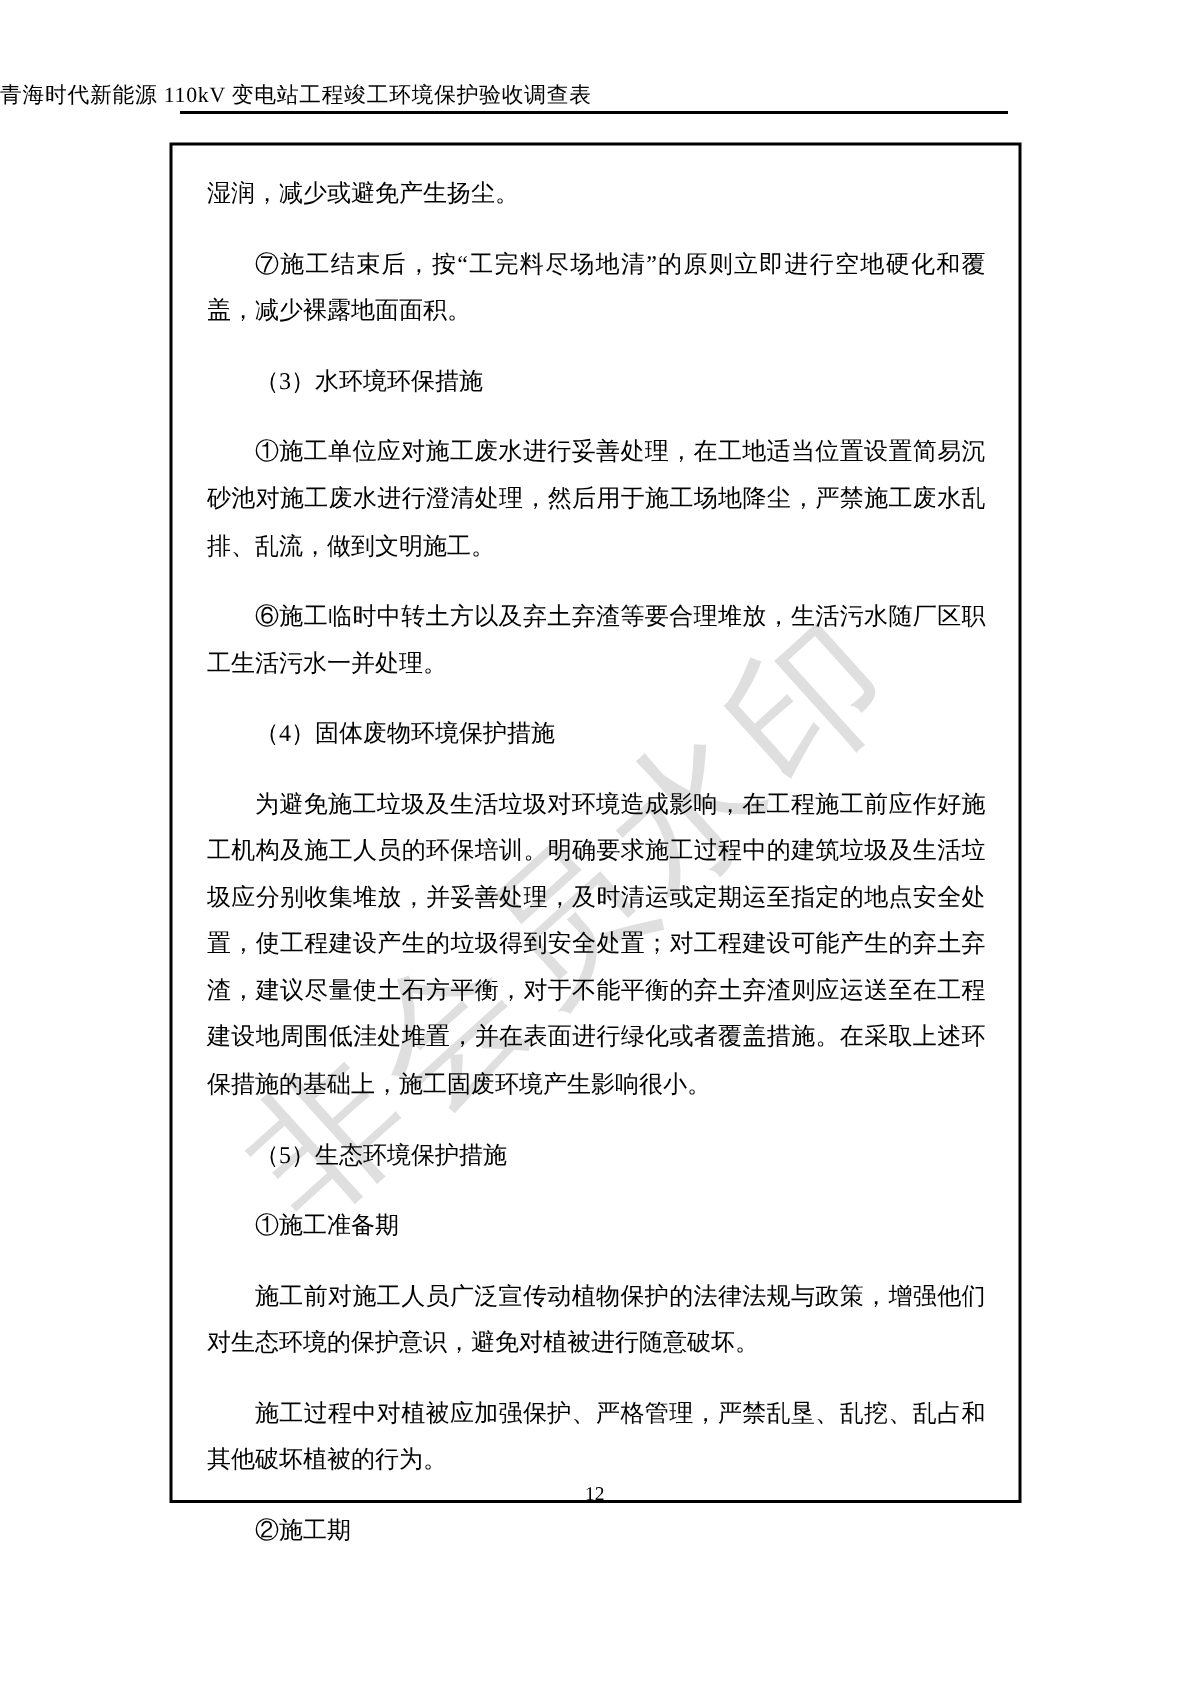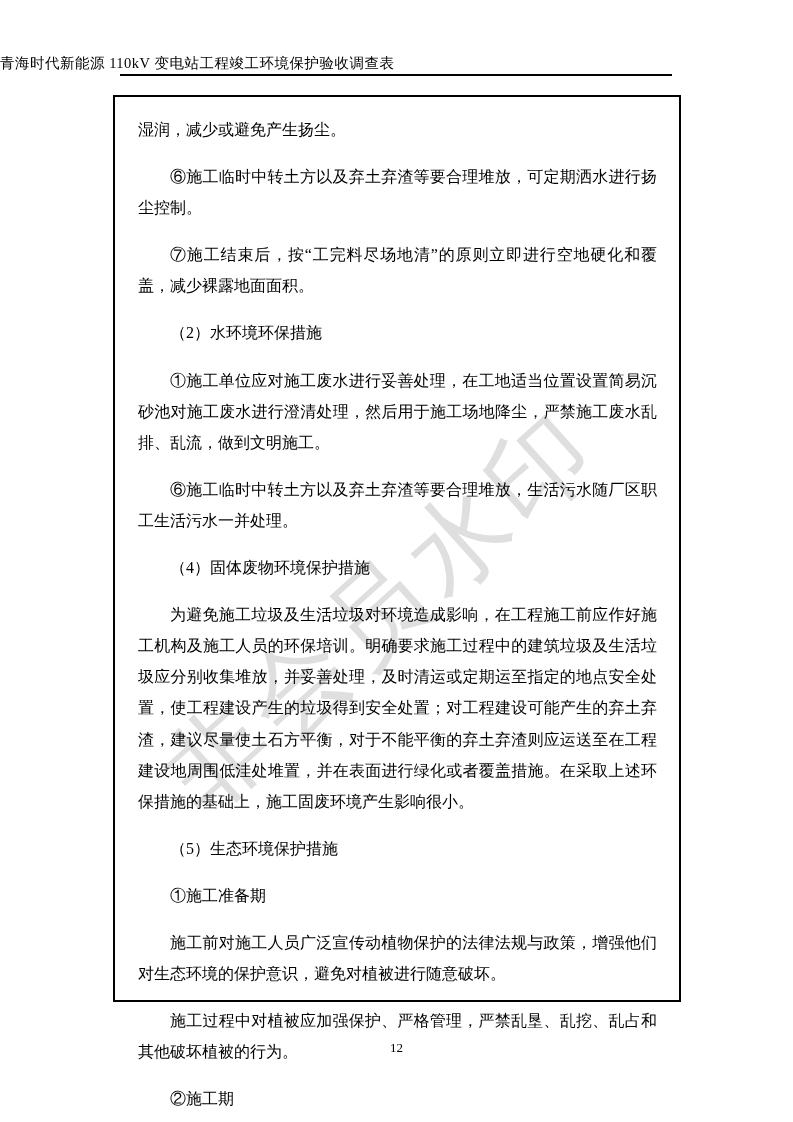--- a/index.html
+++ b/index.html
@@ -64,44 +64,43 @@
     font-size: 16px;
     line-height: 31.1px;
     text-align: justify;
     color: #000000;
   }
   .para.indent {
     text-indent: 2em;
   }
   .page-number {
     position: absolute;
-    top: 1040px;
+    top: 988px;
     left: 0;
     width: 100%;
     text-align: center;
     font-size: 13px;
     z-index: 2;
   }
 </style>
 </head>
 <body>
 
 <div class="page">
 
   <div class="watermark">非会员水印</div>
 
   <div class="doc-title">青海时代新能源 110kV 变电站工程竣工环境保护验收调查表</div>
 
   <div class="header-rule"></div>
 
   <div class="content-box">
     <p class="para">湿润，减少或避免产生扬尘。</p>
-    <p class="para indent">⑥施工临时中转土方以及弃土弃渣等要合理堆放，可定期洒水进行扬尘控制。</p>
     <p class="para indent">⑦施工结束后，按“工完料尽场地清”的原则立即进行空地硬化和覆盖，减少裸露地面面积。</p>
-    <p class="para indent">（2）水环境环保措施</p>
+    <p class="para indent">（3）水环境环保措施</p>
     <p class="para indent">①施工单位应对施工废水进行妥善处理，在工地适当位置设置简易沉砂池对施工废水进行澄清处理，然后用于施工场地降尘，严禁施工废水乱排、乱流，做到文明施工。</p>
     <p class="para indent">⑥施工临时中转土方以及弃土弃渣等要合理堆放，生活污水随厂区职工生活污水一并处理。</p>
     <p class="para indent">（4）固体废物环境保护措施</p>
     <p class="para indent">为避免施工垃圾及生活垃圾对环境造成影响，在工程施工前应作好施工机构及施工人员的环保培训。明确要求施工过程中的建筑垃圾及生活垃圾应分别收集堆放，并妥善处理，及时清运或定期运至指定的地点安全处置，使工程建设产生的垃圾得到安全处置；对工程建设可能产生的弃土弃渣，建议尽量使土石方平衡，对于不能平衡的弃土弃渣则应运送至在工程建设地周围低洼处堆置，并在表面进行绿化或者覆盖措施。在采取上述环保措施的基础上，施工固废环境产生影响很小。</p>
     <p class="para indent">（5）生态环境保护措施</p>
     <p class="para indent">①施工准备期</p>
     <p class="para indent">施工前对施工人员广泛宣传动植物保护的法律法规与政策，增强他们对生态环境的保护意识，避免对植被进行随意破坏。</p>
     <p class="para indent">施工过程中对植被应加强保护、严格管理，严禁乱垦、乱挖、乱占和其他破坏植被的行为。</p>
     <p class="para indent">②施工期</p>
   </div>

